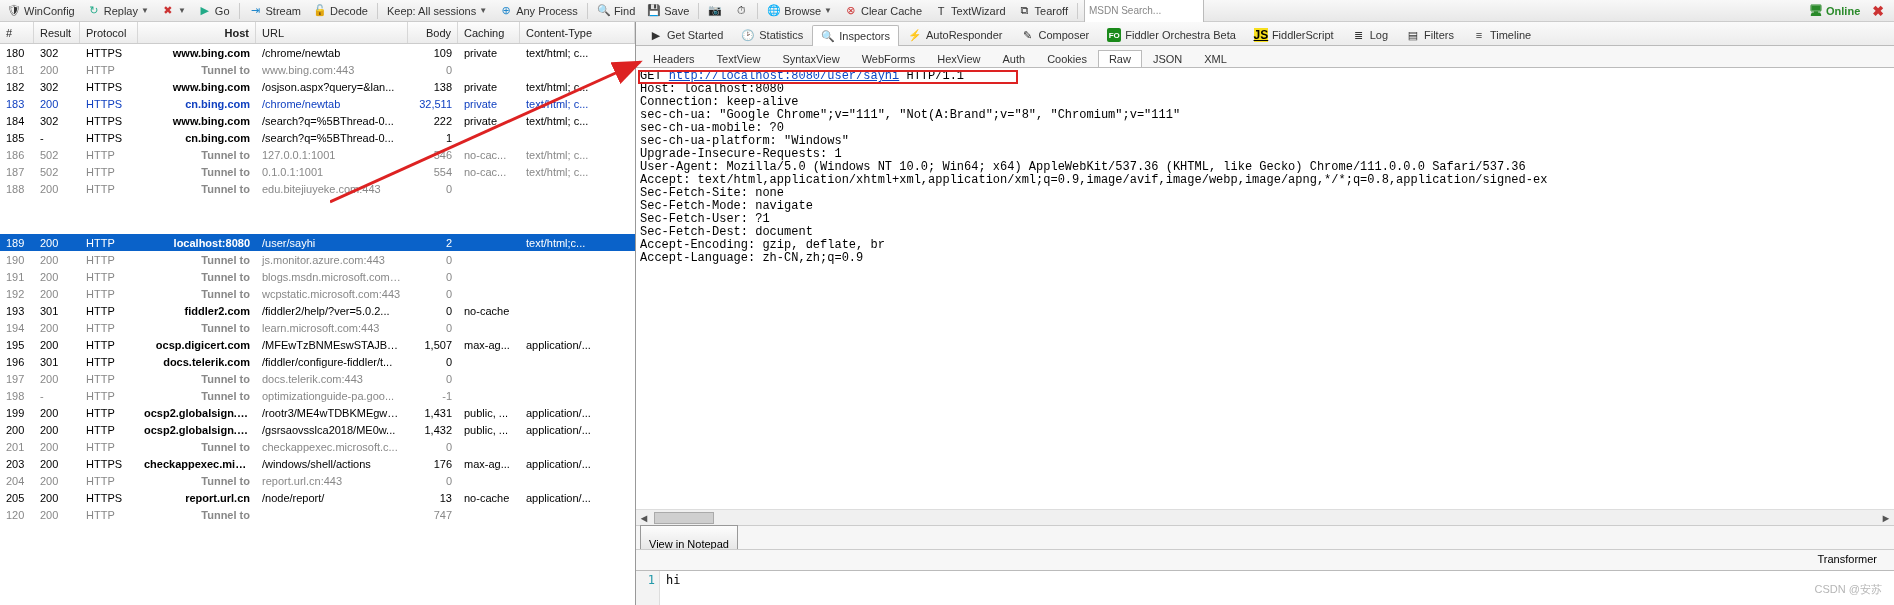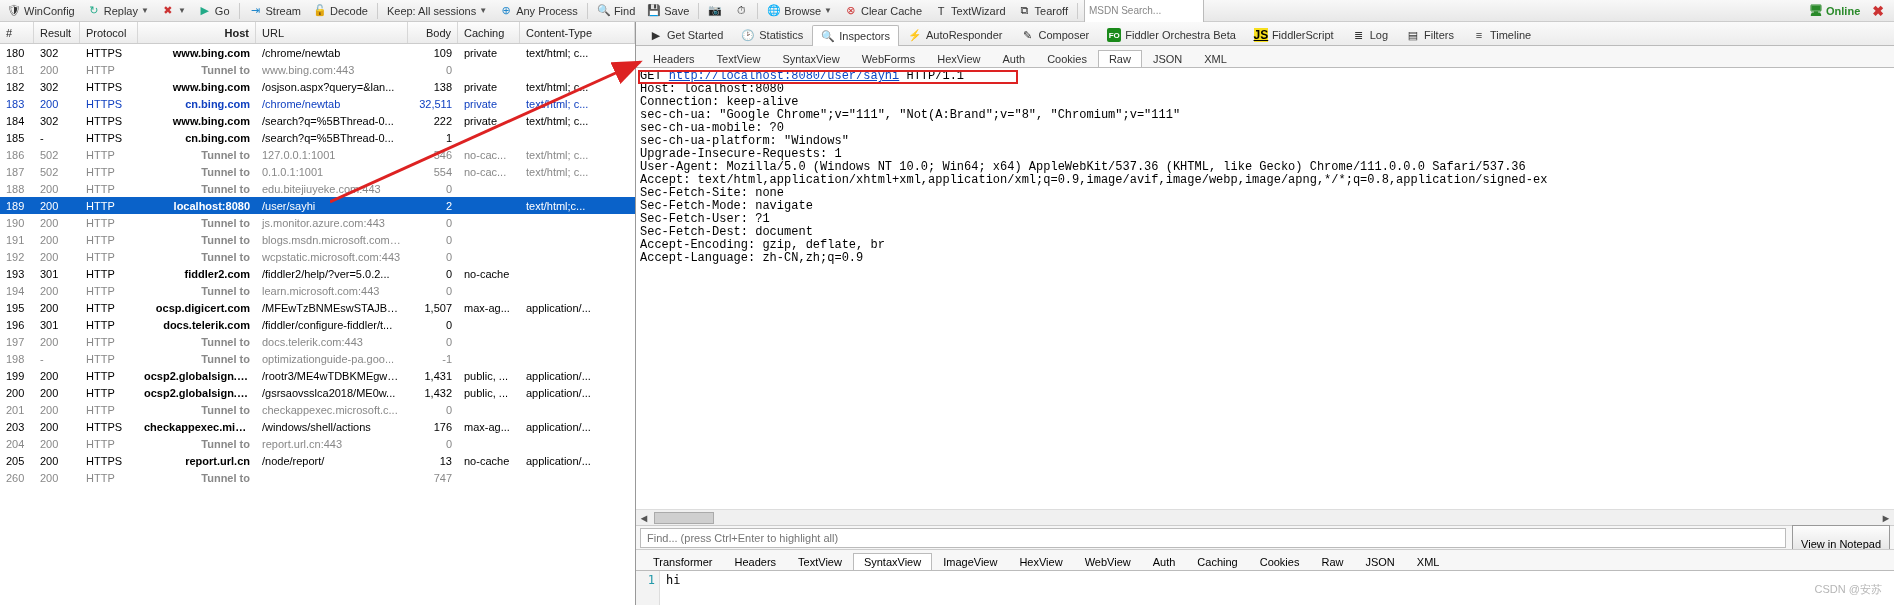--- a/index.html
+++ b/index.html
@@ -33,21 +33,21 @@
 .col-cache { width: 62px; }
 .col-ct { flex: 1; }
 .grid-body { flex: 1; overflow: hidden; }
 .row { display: flex; height: 17px; align-items: center; font-size: 11px; }
 .row > div { padding: 0 6px; overflow: hidden; white-space: nowrap; text-overflow: ellipsis; }
 .row .col-id { text-align: left; }
 .row .col-host { text-align: right; padding-right: 6px; }
 .row .col-body { text-align: right; }
 .row.tunnel { color: #888; }
 .row.blue { color: #1040c0; }
-.row.sel { background: #0a62c9; color: #fff; }
+.row.sel { background: #0a62c9; color: #fff; margin-top: 37px; }
 
 
 .insp-tabs1 { height: 24px; border-bottom: 1px solid #bbb; background: linear-gradient(#fafafa,#ececec); display: flex; align-items: flex-end; padding: 0 4px; gap: 0; font-size: 11px; }
 .insp-tabs1 .tab { padding: 3px 8px; border: 1px solid transparent; border-bottom: none; display: flex; align-items: center; gap: 4px; cursor: pointer; color: #333; }
 .insp-tabs1 .tab.active { background: #fff; border-color: #bbb; border-radius: 2px 2px 0 0; position: relative; top: 1px; }
 .ico-sm { width: 14px; height: 14px; display: inline-flex; align-items: center; justify-content: center; }
 
 
 .insp-tabs2 { height: 22px; border-bottom: 1px solid #bbb; background: #f7f7f7; display: flex; align-items: flex-end; padding: 0 6px; gap: 0; font-size: 11px; }
 .insp-tabs2 .stab { padding: 2px 10px; border: 1px solid transparent; border-bottom: none; cursor: pointer; color: #333; }
@@ -60,21 +60,21 @@
 .req-box { position: absolute; left: 2px; top: 2px; width: 380px; height: 14px; border: 2px solid #d22; pointer-events: none; }
 .scroll-h { height: 16px; background: #f0f0f0; border-top: 1px solid #ddd; display: flex; align-items: center; }
 .scroll-h .thumb { width: 60px; height: 12px; background: #cfcfcf; border: 1px solid #aaa; margin-left: 2px; }
 .scroll-h .arr { width: 16px; height: 14px; display: flex; align-items: center; justify-content: center; color: #555; }
 
 .findbar { height: 24px; border-top: 1px solid #ccc; background: #f6f6f6; display: flex; align-items: center; padding: 0 4px; gap: 6px; }
 .findbar input { flex: 1; height: 20px; border: 1px solid #bbb; padding: 0 6px; font-size: 11px; color: #888; background: #fff; }
 .findbar button { height: 20px; padding: 12px 8px; font-size: 11px; background: linear-gradient(#fdfdfd,#e6e6e6); border: 1px solid #999; cursor: pointer; }
 
 
-.resp-tabs { height: 22px; border-top: 1px solid #ccc; border-bottom: 1px solid #bbb; background: #f7f7f7; display: flex; align-items: flex-end; padding: 0 6px; font-size: 11px; }
+.resp-tabs { height: 22px; border-top: 1px solid #ccc; border-bottom: 1px solid #bbb; background: #f7f7f7; display: flex; align-items: flex-end; padding: 0 6px; font-size: 11px; flex-direction: column; }
 .resp-tabs .stab { padding: 2px 10px; border: 1px solid transparent; border-bottom: none; cursor: pointer; }
 .resp-tabs .stab.active { background: #fff; border-color: #bbb; }
 
 .resp-body { height: 34px; background: #fff; display: flex; font-family: Consolas, monospace; font-size: 12px; }
 .resp-gutter { width: 24px; background: #f3f3f3; border-right: 1px solid #ddd; color: #29a; text-align: right; padding: 2px 4px 0 0; }
 .resp-content { padding: 2px 6px; }
 
 
 .arrow-svg { position: absolute; left: 330px; top: 52px; pointer-events: none; z-index: 50; }
 
@@ -423,21 +423,21 @@
           <div class="col-id">205</div>
           <div class="col-res">200</div>
           <div class="col-proto">HTTPS</div>
           <div class="col-host">report.url.cn</div>
           <div class="col-url">/node/report/</div>
           <div class="col-body">13</div>
           <div class="col-cache">no-cache</div>
           <div class="col-ct">application/...</div>
         </div>
         <div class="row tunnel">
-          <div class="col-id">260</div>
+          <div class="col-id">120</div>
           <div class="col-res">200</div>
           <div class="col-proto">HTTP</div>
           <div class="col-host">Tunnel to</div>
           <div class="col-url"></div>
           <div class="col-body">747</div>
           <div class="col-cache"></div>
           <div class="col-ct"></div>
         </div>
       </div>
   </div>
@@ -514,21 +514,20 @@
 Sec-Fetch-Dest: document
 Accept-Encoding: gzip, deflate, br
 Accept-Language: zh-CN,zh;q=0.9</span><div class="req-box"></div></div>
       <div class="scroll-h">
         <span class="arr">◄</span>
         <div class="thumb"></div>
         <div style="flex:1"></div>
         <span class="arr">►</span>
       </div>
       <div class="findbar">
-        <input placeholder="Find... (press Ctrl+Enter to highlight all)" style="">
         <button>View in Notepad</button>
       </div>
     </div>
 
     <div class="resp-tabs" id="resp-tabs">
         <div class="stab">Transformer</div>
         <div class="stab">Headers</div>
         <div class="stab">TextView</div>
         <div class="stab active">SyntaxView</div>
         <div class="stab">ImageView</div>

